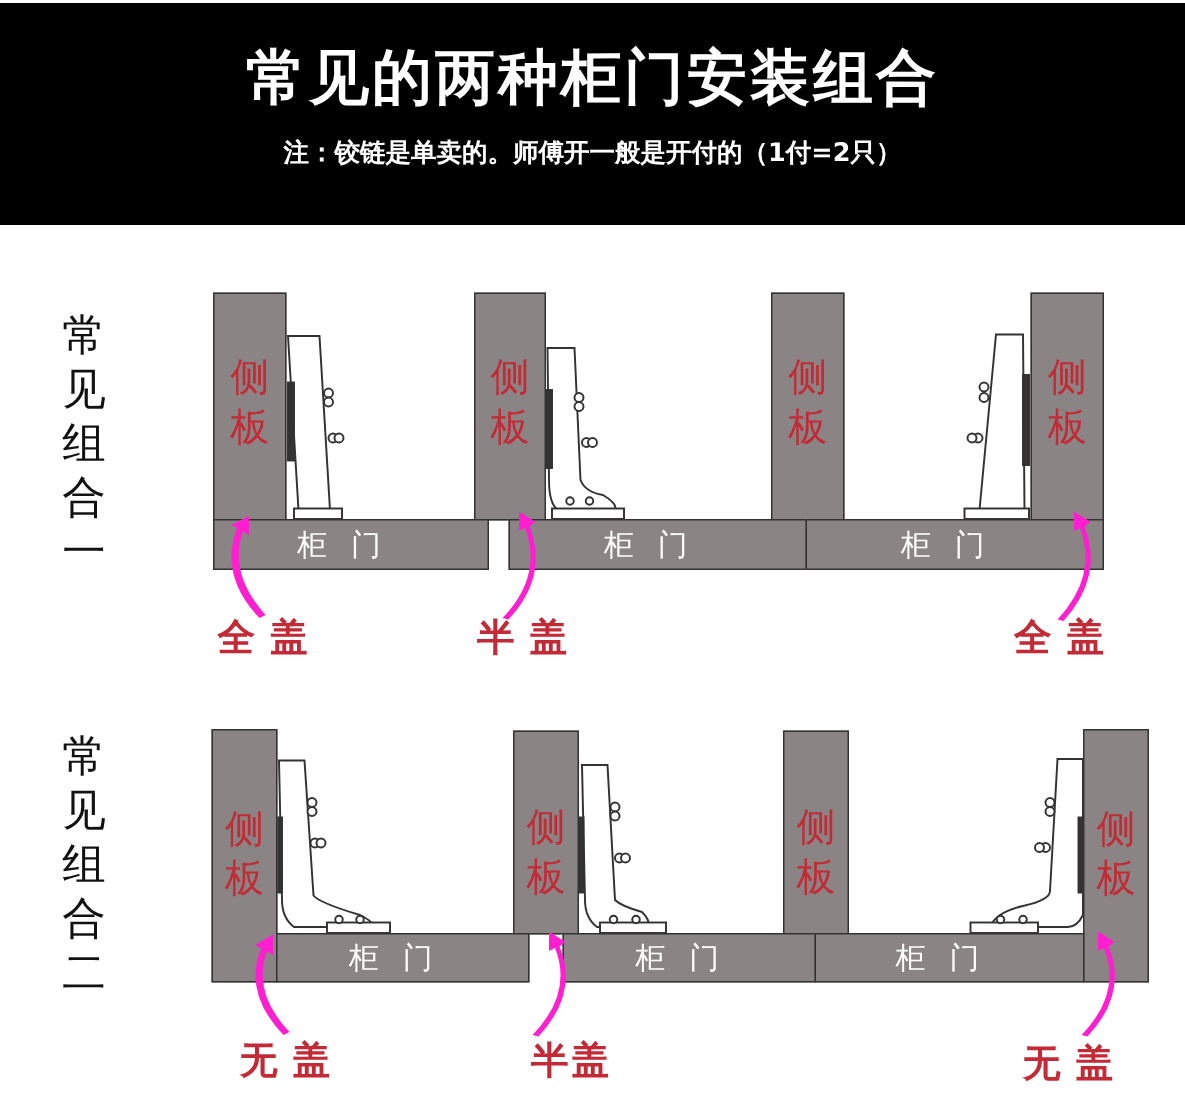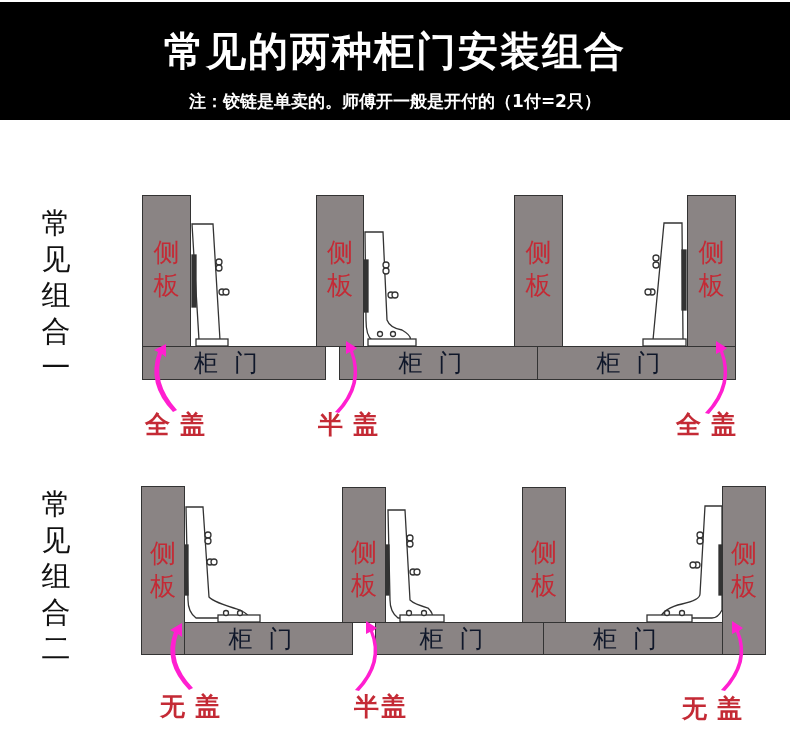--- a/index.html
+++ b/index.html
@@ -1,30 +1,30 @@
 <!DOCTYPE html>
 <html><head>
 <meta charset="utf-8">
 <style>
   html, body { margin: 0; padding: 0; }
   body { width: 790px; height: 736px; background: #ffffff; position: relative; overflow: hidden;
          font-family: "DejaVu Sans", sans-serif; }
-  .banner { position: absolute; left: 0; top: 2px; width: 790px; height: 118px; background: #000000; }
+  .banner { position: absolute; left: 0; top: 2px; width: 790px; height: 148px; background: #000000; }
   .banner .title { position: absolute; left: 0; width: 790px; top: 22px; text-align: center; color: #ffffff;
          font-size: 40px; font-weight: bold; letter-spacing: 2px; }
   .banner .note { position: absolute; left: 0; width: 790px; top: 88px; text-align: center; color: #ffffff;
          font-size: 17px; font-weight: bold; }
   .row-label { position: absolute; left: 38px; width: 36px; color: #111; font-size: 29px; line-height: 36px;
          text-align: center; }
   .panel { position: absolute; background: #8a8484; border: 1.5px solid #333; box-sizing: border-box; }
   .panel .txt { position: absolute; left: 0; right: 0; text-align: center; color: #c42a35; font-size: 26px;
          line-height: 33px; }
   .door { position: absolute; background: #8a8484; border: 1.5px solid #333; box-sizing: border-box; }
   .door .txt { position: absolute; left: 0; right: 0; top: 0; bottom: 0; display: flex; align-items: center;
-         justify-content: center; color: #0f172a; font-size: 24px; letter-spacing: 16px; }
+         justify-content: center; color: #ffffff; font-size: 20px; letter-spacing: 16px; }
   .cap { position: absolute; color: #c42a35; font-size: 25px; letter-spacing: 10px; white-space: nowrap; font-weight: bold; }
   svg.overlay { position: absolute; left: 0; top: 0; pointer-events: none; }
 </style>
 </head>
 <body>
 
 <div class="banner">
   <div class="title">常见的两种柜门安装组合</div>
   <div class="note">注：铰链是单卖的。师傅开一般是开付的（1付=2只）</div>
 </div>

